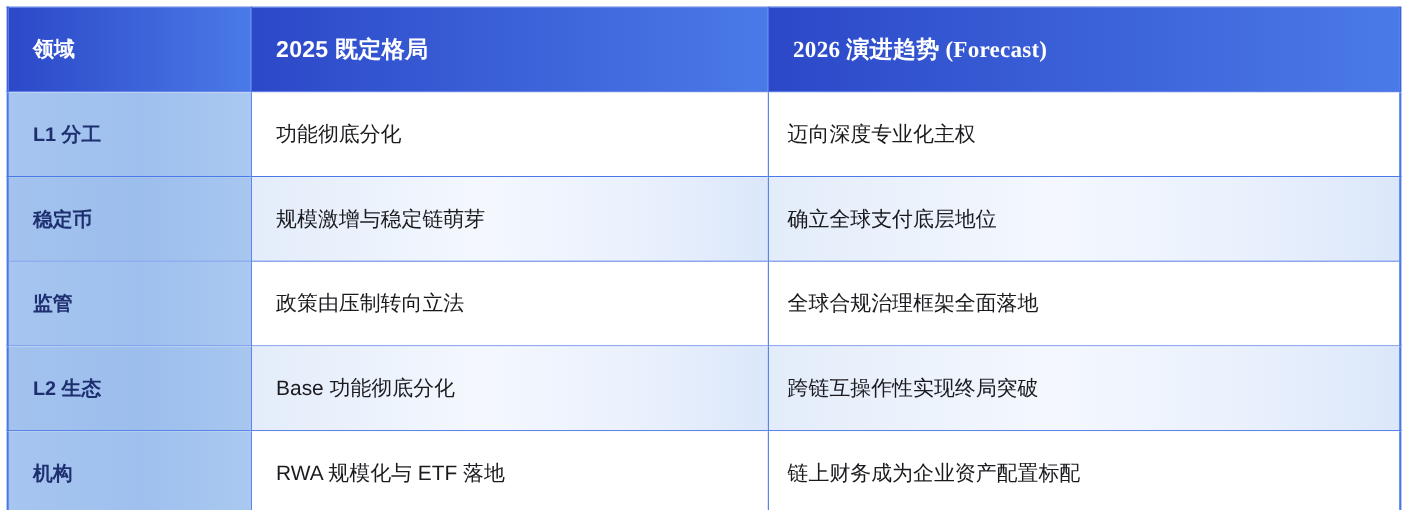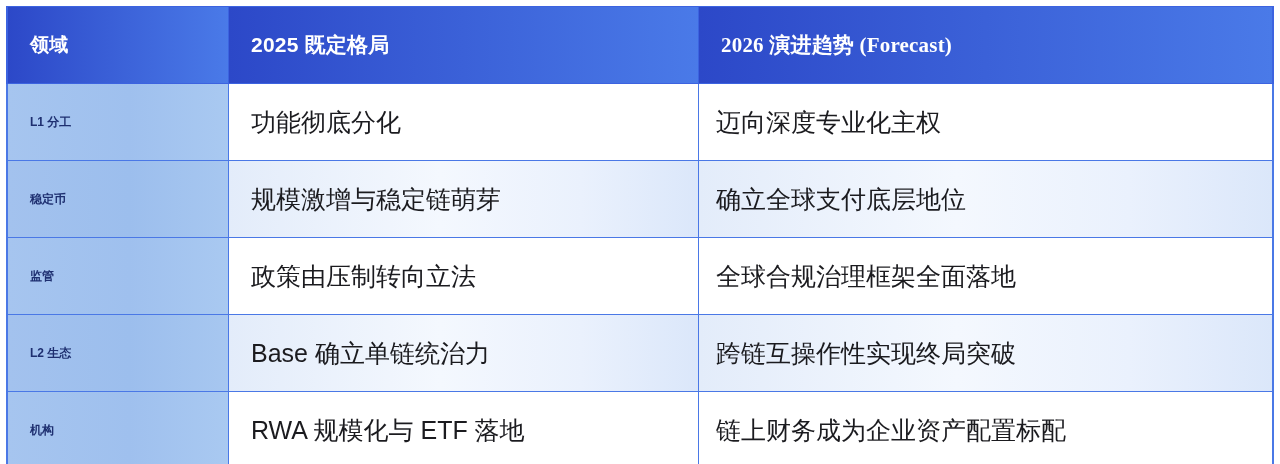--- a/index.html
+++ b/index.html
@@ -56,36 +56,36 @@
   thead th.th-forecast {
     border-right: 2px solid #3c63e0;
     font-family: Liberation Serif, serif;
   }
 
   
   tbody td {
     height: 76px;
     padding: 0 22px;
     vertical-align: middle;
-    font-size: 25px;
+    font-size: 19px;
     color: #1b1b1f;
     border: 1px solid #4a78e6;
     border-top: none;
     border-right: none;
     background: #ffffff;
     overflow: hidden;
     text-overflow: ellipsis;
     white-space: nowrap;
   }
   tbody td.cell-forecast { border-right: 2px solid #4a78e6; padding-left: 17px; }
 
   
   tbody td.cell-domain {
     font-weight: bold;
-    font-size: 12px;
+    font-size: 18px;
     color: #1e2f70;
     background-image: linear-gradient(90deg, #a6c5ef 0%, #9fc0ee 55%, #a9c9f1 100%);
     border-left: 2px solid #4a78e6;
   }
 
   
   tbody tr.row-alt td.cell-current,
   tbody tr.row-alt td.cell-forecast {
     background-image: linear-gradient(90deg, #e3ecfa 0%, #f4f8fe 45%, #eaf1fd 75%, #dbe7fa 100%);
   }
@@ -123,21 +123,21 @@
         <td class="cell-current">规模激增与稳定链萌芽</td>
         <td class="cell-forecast">确立全球支付底层地位</td>
       </tr>
       <tr class="row-main">
         <td class="cell-domain">监管</td>
         <td class="cell-current">政策由压制转向立法</td>
         <td class="cell-forecast">全球合规治理框架全面落地</td>
       </tr>
       <tr class="row-alt">
         <td class="cell-domain">L2 生态</td>
-        <td class="cell-current">Base 确立单链统治力</td>
+        <td class="cell-current">Base 功能彻底分化</td>
         <td class="cell-forecast">跨链互操作性实现终局突破</td>
       </tr>
       <tr class="row-main">
         <td class="cell-domain">机构</td>
         <td class="cell-current">RWA 规模化与 ETF 落地</td>
         <td class="cell-forecast">链上财务成为企业资产配置标配</td>
       </tr>
     </tbody>
   </table>
 </div>

